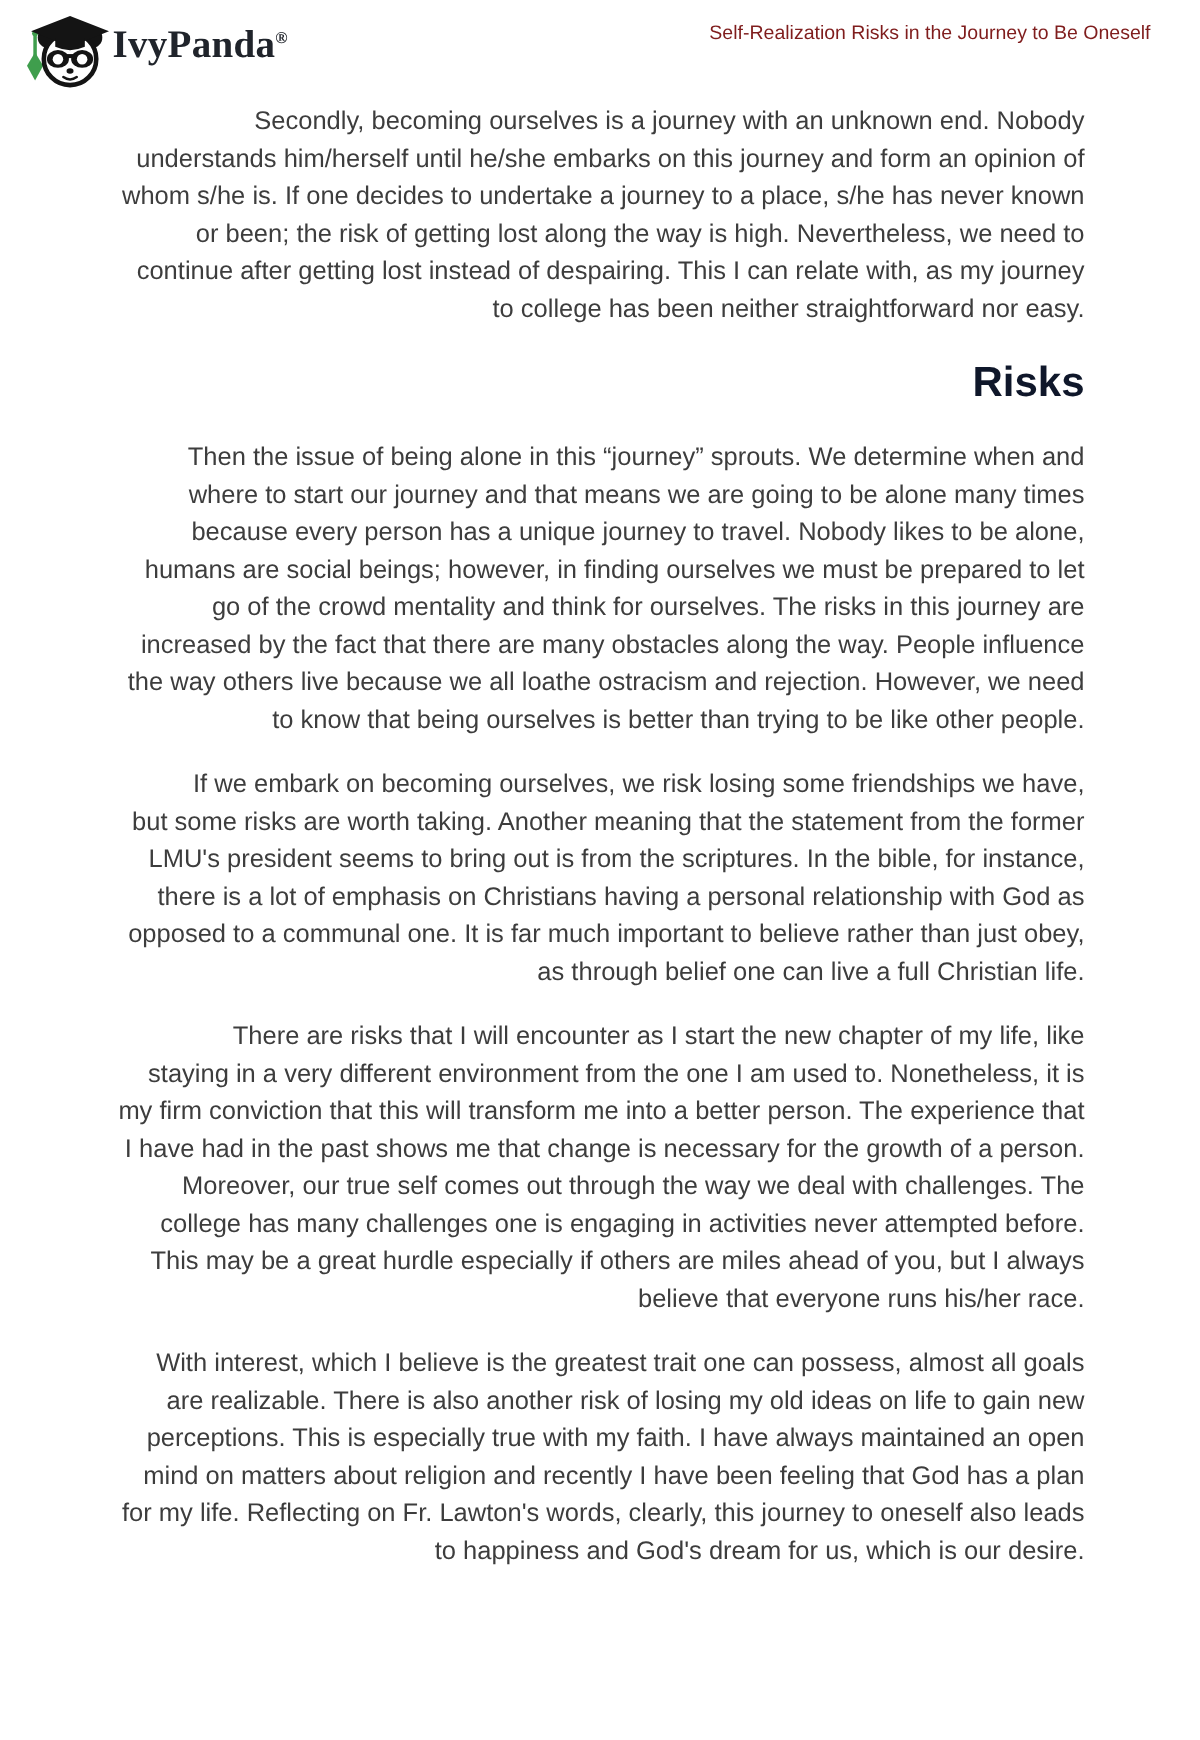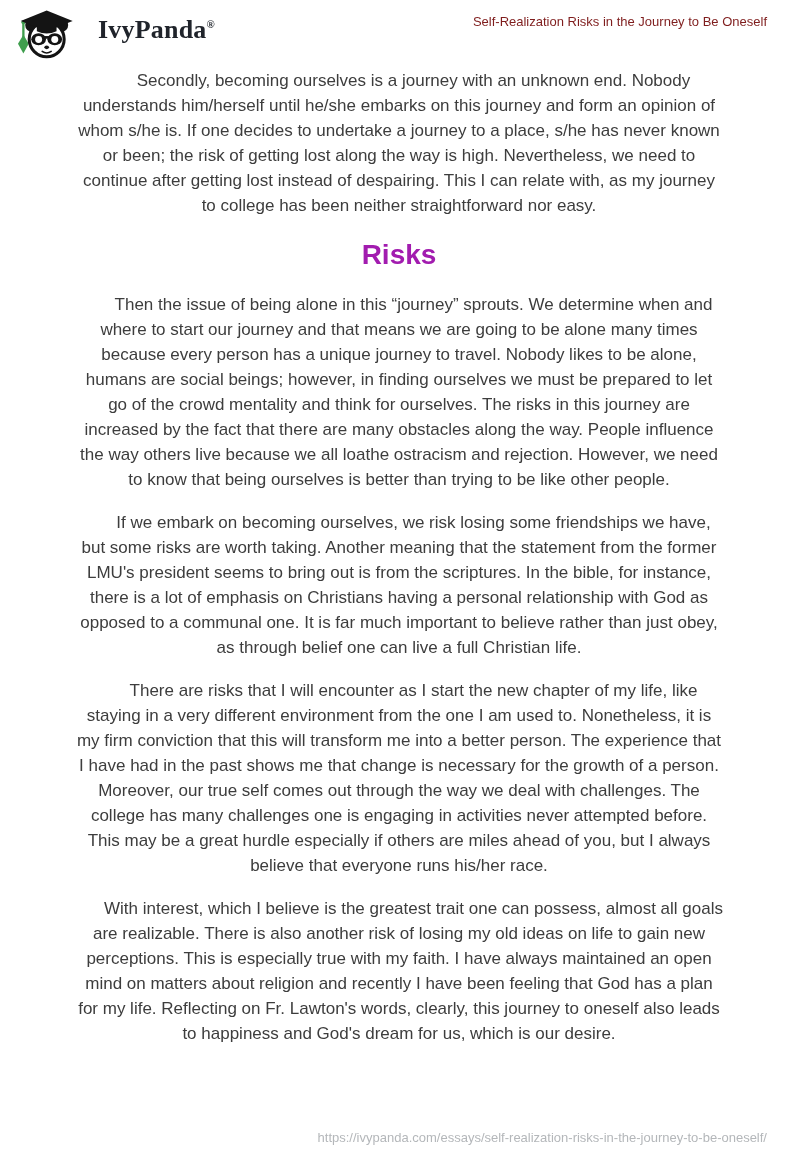--- a/index.html
+++ b/index.html
@@ -13,21 +13,21 @@
   .page {
     position: relative;
     width: 800px; height: 1160px;
     background: #ffffff;
     overflow: hidden;
   }
   
   .page-header { position: absolute; top: 0; left: 0; right: 0; height: 66px; }
   .brand {
     position: absolute; top: 7px; left: 13px;
-    display: flex; align-items: center; gap: 23px;
+    display: flex; align-items: center; gap: 0;
   }
   .logo-icon { display: inline-block; width: 62px; height: 52px; }
   .brand-name {
     font-family: "Liberation Serif", "DejaVu Serif", serif;
     font-weight: 700;
     font-size: 26px;
     color: #20242b;
     letter-spacing: 0.2px;
     line-height: 1;
     padding-bottom: 6px;
@@ -44,31 +44,31 @@
     color: #7f1d1d;
   }
   
   .article {
     position: absolute;
     top: 68px; left: 75px;
     width: 648px;
     color: #3d3d3d;
     font-size: 17px;
     line-height: 25px;
-    text-align: center;
+    text-align: right;
   }
   .article p {
     margin: 0 0 18px 0;
     text-indent: 29px;
   }
   .article h2 {
     font-size: 28px;
     line-height: 32px;
     font-weight: 700;
-    color: #a21caf;
+    color: #0f172a;
     margin: 21px 0 21px 0;
   }
   
   .page-footer {
     position: absolute;
     right: 33px; bottom: 15px;
     font-size: 13px;
     color: #b4b7ba;
   }
 </style>
@@ -111,17 +111,14 @@
 
   <main class="article">
     <p>Secondly, becoming ourselves is a journey with an unknown end. Nobody understands him/herself until he/she embarks on this journey and form an opinion of whom s/he is. If one decides to undertake a journey to a place, s/he has never known or been; the risk of getting lost along the way is high. Nevertheless, we need to continue after getting lost instead of despairing. This I can relate with, as my journey to college has been neither straightforward nor easy.</p>
     <h2>Risks</h2>
     <p>Then the issue of being alone in this “journey” sprouts. We determine when and where to start our journey and that means we are going to be alone many times because every person has a unique journey to travel. Nobody likes to be alone, humans are social beings; however, in finding ourselves we must be prepared to let go of the crowd mentality and think for ourselves. The risks in this journey are increased by the fact that there are many obstacles along the way. People influence the way others live because we all loathe ostracism and rejection. However, we need to know that being ourselves is better than trying to be like other people.</p>
     <p>If we embark on becoming ourselves, we risk losing some friendships we have, but some risks are worth taking. Another meaning that the statement from the former LMU's president seems to bring out is from the scriptures. In the bible, for instance, there is a lot of emphasis on Christians having a personal relationship with God as opposed to a communal one. It is far much important to believe rather than just obey, as through belief one can live a full Christian life.</p>
     <p>There are risks that I will encounter as I start the new chapter of my life, like staying in a very different environment from the one I am used to. Nonetheless, it is my firm conviction that this will transform me into a better person. The experience that I have had in the past shows me that change is necessary for the growth of a person. Moreover, our true self comes out through the way we deal with challenges. The college has many challenges one is engaging in activities never attempted before. This may be a great hurdle especially if others are miles ahead of you, but I always believe that everyone runs his/her race.</p>
     <p>With interest, which I believe is the greatest trait one can possess, almost all goals are realizable. There is also another risk of losing my old ideas on life to gain new perceptions. This is especially true with my faith. I have always maintained an open mind on matters about religion and recently I have been feeling that God has a plan for my life. Reflecting on Fr. Lawton's words, clearly, this journey to oneself also leads to happiness and God's dream for us, which is our desire.</p>
   </main>
 
-  <footer class="page-footer">
-    <span>https://ivypanda.com/essays/self-realization-risks-in-the-journey-to-be-oneself/</span>
-  </footer>
 
 </div>
 
 </body></html>

